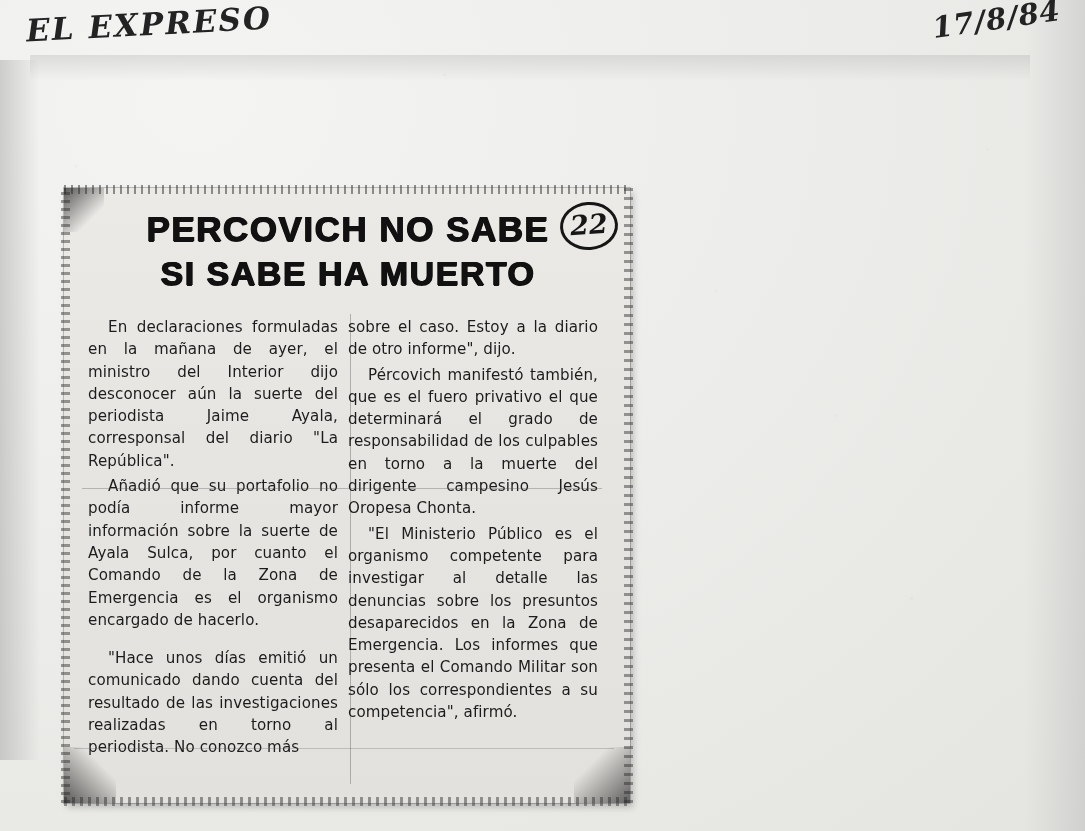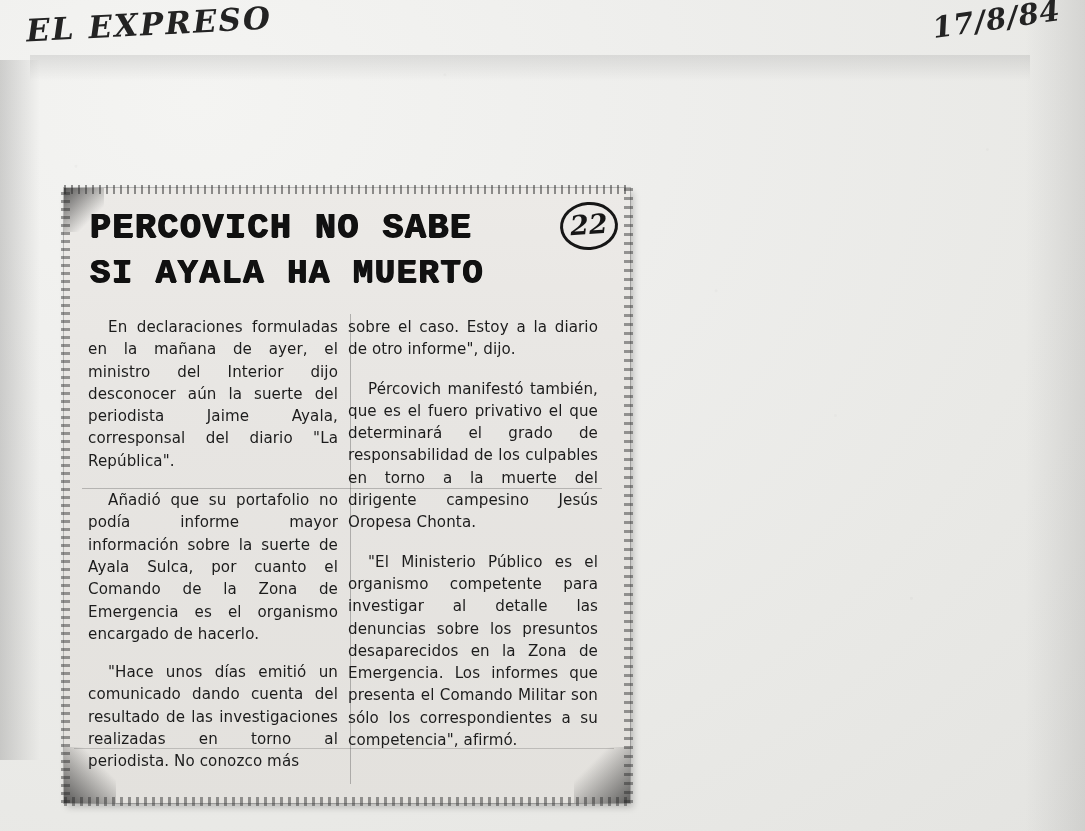--- a/index.html
+++ b/index.html
@@ -136,22 +136,23 @@
     position: absolute; right: 0; bottom: 0; width: 56px; height: 56px;
     background: linear-gradient(315deg, rgba(40,40,40,.7), rgba(40,40,40,0) 70%);
   }
 
   
   #headline {
     position: absolute;
     left: 26px;
     top: 18px;
     width: 516px;
+    text-align: center;
     color: #111;
-    font-family: Liberation Mono, monospace;
+    font-family: Liberation Sans, sans-serif;
     font-weight: 700;
     font-size: 35px;
     line-height: 45px;
     letter-spacing: 1.5px;
     text-shadow: 0.7px 0 0 #111, -0.7px 0 0 #111, 0 0.7px 0 #111;
   }
   #headline .line { display: block; white-space: nowrap; }
   #headline .line2 { font-size: 34px; }
 
   
@@ -186,21 +187,21 @@
   .column {
     width: 250px;
     font-family: "DejaVu Sans", sans-serif;
     font-size: 15.1px;
     line-height: 22.3px;
     color: #1c1c1c;
     text-align: justify;
     letter-spacing: .1px;
   }
   .column p { margin: 0 0 0 0; }
-  .column p + p { margin-top: 17px; }
+  .column p + p { margin-top: 3px; }
   .column p.indent { text-indent: 20px; }
   .column p.gap { margin-top: 16px; }
   .col-divider {
     position: absolute;
     left: 286px;
     top: 126px;
     width: 1px;
     height: 470px;
     background: rgba(70,70,70,.35);
   }
@@ -232,21 +233,21 @@
   <div class="torn" id="torn-bottom"></div>
   <div class="torn" id="torn-left"></div>
   <div class="torn" id="torn-right"></div>
 
   <div id="corner-tl"></div>
   <div id="corner-bl"></div>
   <div id="corner-br"></div>
 
   <div id="headline">
     <span class="line line1">PERCOVICH NO SABE</span>
-    <span class="line line2">SI AYALA HA MUERTO</span>
+    <span class="line line2">SI SABE HA MUERTO</span>
   </div>
 
   <div id="page-number">22</div>
 
   <div class="col-divider"></div>
 
   <div id="columns">
     <div class="column">
       <p class="indent">En declaraciones formuladas en la mañana de ayer, el ministro del Interior dijo desconocer aún la suerte del periodista Jaime Ayala, corresponsal del diario "La República".</p>
       <p class="indent">Añadió que su portafolio no podía informe mayor información sobre la suerte de Ayala Sulca, por cuanto el Comando de la Zona de Emergencia es el organismo encargado de hacerlo.</p>

